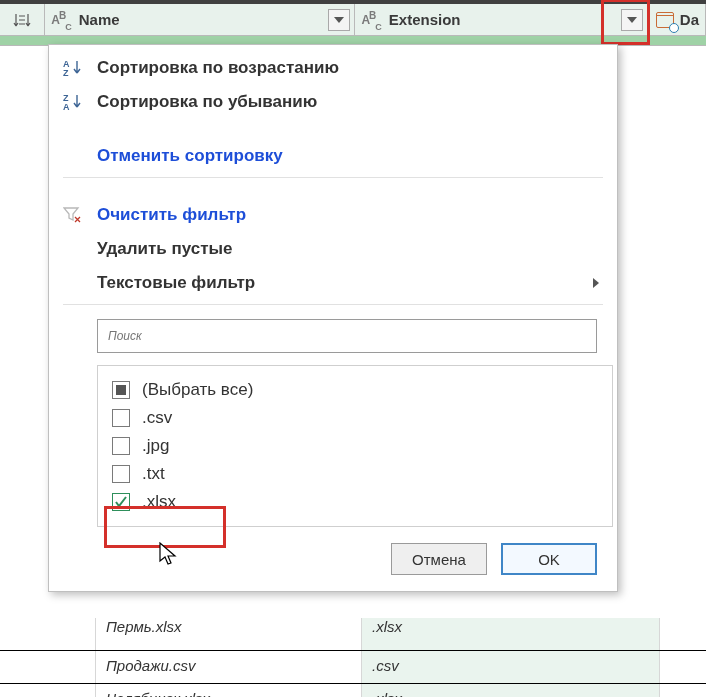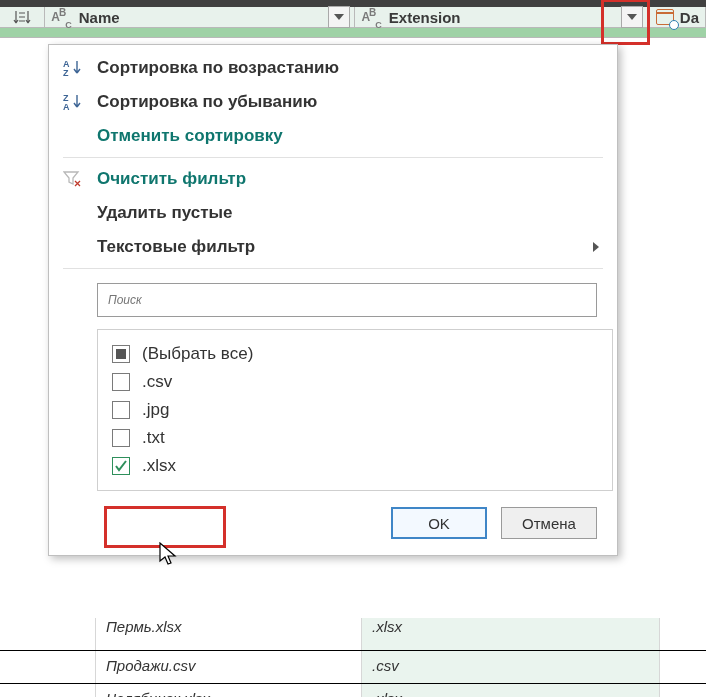--- a/index.html
+++ b/index.html
@@ -16,23 +16,23 @@
   }
 
   
   .grid {
     position: absolute;
     top: 0; left: 0;
     width: 706px;
   }
   .header-row {
     display: flex;
-    height: 28px;
+    height: 36px;
     background: #e8f2ec;
-    border-top: 7px solid #404040;
+    border-top: 4px solid #404040;
     border-bottom: 1px solid #b9b9b9;
   }
   .header-cell {
     display: flex;
     align-items: center;
     border-right: 1px solid #b9b9b9;
     padding: 0 6px;
     font-weight: 600;
     color: #3a3a3a;
     position: relative;
@@ -135,21 +135,21 @@
   }
   .menu-item {
     display: flex;
     align-items: center;
     padding: 7px 18px 7px 14px;
     font-size: 17px;
     color: #333;
     cursor: pointer;
     position: relative;
   }
-  .menu-item.disabled { color: #0f766e; cursor: default; }
+  .menu-item.disabled { color: #1d4ed8; cursor: default; margin-top: 20px; }
   .menu-item .mi-icon {
     width: 34px;
     display: flex; align-items: center; justify-content: flex-start;
     color: #5b7a9e;
   }
   .menu-item .mi-label { flex: 1; font-weight: bold; }
   .menu-item .submenu-arrow {
     width: 0; height: 0;
     border-top: 5px solid transparent;
     border-bottom: 5px solid transparent;
@@ -379,25 +379,25 @@
       <span class="chk on">
         <svg width="14" height="14" viewBox="0 0 14 14">
             <path d="M2 7 l3 4 l7 -9" stroke="#2e8f5b" stroke-width="2" fill="none"></path>
           </svg>
       </span>
       <span>.xlsx</span>
     </div>
   </div>
 
   <div class="btn-row">
+    <div class="btn">
+      <span>Отмена</span>
+    </div>
     <div class="btn primary">
       <span>OK</span>
-    </div>
-    <div class="btn">
-      <span>Отмена</span>
     </div>
   </div>
 </div>
 
 <div class="red-highlight hl-xlsx"></div>
 
 <svg class="cursor" width="20" height="26" viewBox="0 0 20 26">
   <path d="M1 1 l0 18 l5 -4 l3 7 l3 -1 l-3 -7 l7 0 z" fill="#fff" stroke="#000" stroke-width="1.2"></path>
 </svg>
 

